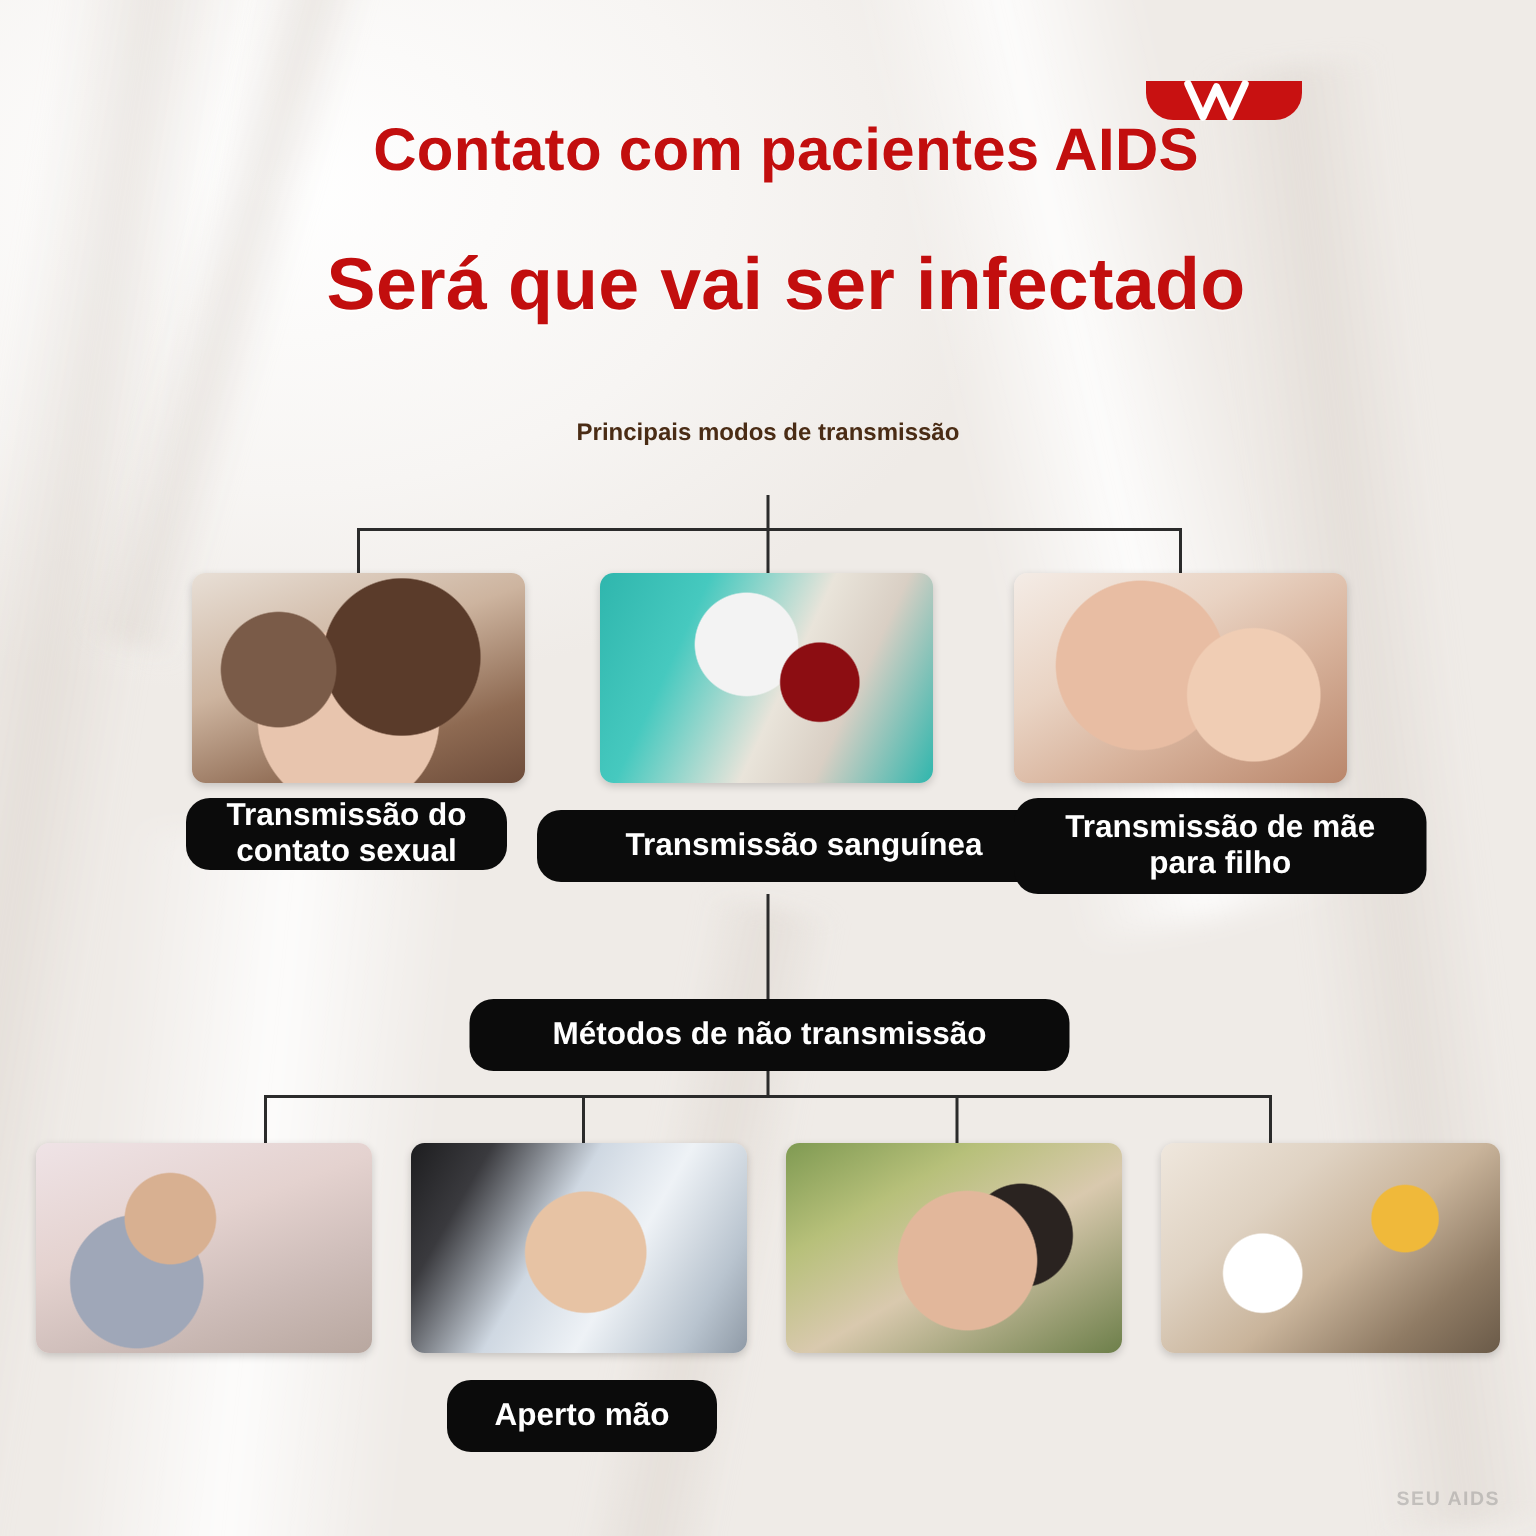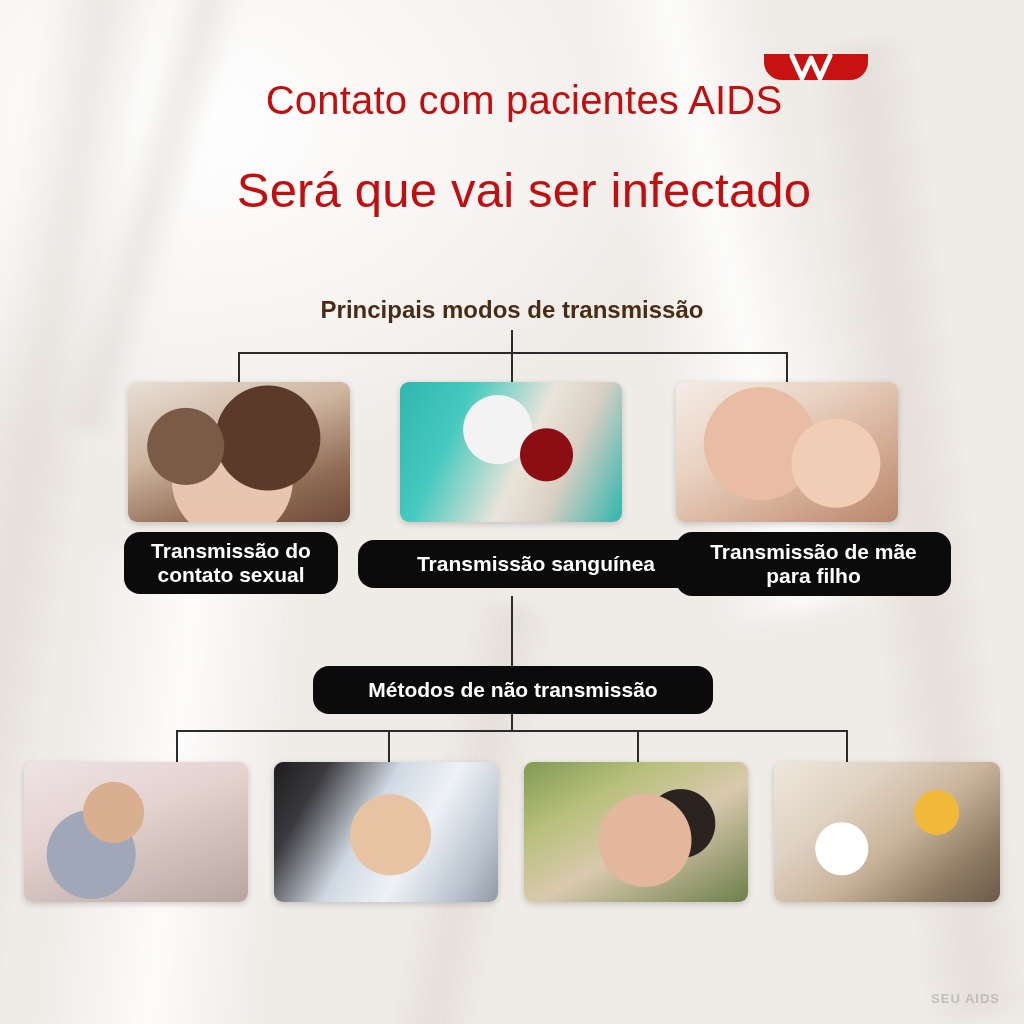--- a/index.html
+++ b/index.html
@@ -37,45 +37,45 @@
   
   .title-block {
     position: absolute;
     top: 78px;
     left: 0;
     width: 1024px;
     text-align: center;
   }
   .title-1, .title-2 {
     color: #c20e0e;
-    font-weight: normal;
+    font-weight: bold;
     letter-spacing: 0.2px;
     line-height: 1.12;
     text-shadow: 0 1px 0 rgba(255,255,255,0.7);
     padding-left: 24px;
   }
   .title-1 { font-size: 40px; }
   .title-2 { font-size: 49px; margin-top: 40px; }
 
   .logo {
     position: absolute;
     top: 44px;
     left: 762px;
     width: 108px;
     height: 44px;
   }
 
   
   .section-head {
     position: absolute;
-    top: 296px;
+    top: 280px;
     left: 0;
     width: 1024px;
     text-align: center;
-    font-size: 24px;
+    font-size: 16px;
     font-weight: bold;
     color: #4a2c15;
   }
 
   
   .ln {
     position: absolute;
     background: #2b2b2b;
   }
   .ln-h { height: 2px; }
@@ -197,21 +197,21 @@
   <div class="photo" style="left:128px; top:382px; width:222px; height:140px;">
     <div class="ph-inner pic-sexual"></div>
   </div>
   <div class="photo" style="left:400px; top:382px; width:222px; height:140px;">
     <div class="ph-inner pic-blood"></div>
   </div>
   <div class="photo" style="left:676px; top:382px; width:222px; height:140px;">
     <div class="ph-inner pic-mother"></div>
   </div>
 
-  <div class="chip" style="left:124px; top:532px; width:214px; height:62px;">Transmissão do contato sexual</div>
+  <div class="chip" style="left:124px; top:532px; width:214px; height:48px;">Transmissão do contato sexual</div>
   <div class="chip" style="left:358px; top:540px; width:356px; height:48px;">Transmissão sanguínea</div>
   <div class="chip" style="left:676px; top:532px; width:275px; height:64px;">Transmissão de mãe para filho</div>
 
   <div class="ln ln-v" style="left:511px; top:596px; height:70px;"></div>
 
   <div class="chip" style="left:313px; top:666px; width:400px; height:48px;">Métodos de não transmissão</div>
 
   <div class="ln ln-v" style="left:511px; top:714px; height:16px;"></div>
   <div class="ln ln-h" style="left:176px; top:730px; width:670px;"></div>
   <div class="ln ln-v" style="left:176px; top:730px; height:32px;"></div>
@@ -225,15 +225,16 @@
   <div class="photo" style="left:274px; top:762px; width:224px; height:140px;">
     <div class="ph-inner pic-handshake"></div>
   </div>
   <div class="photo" style="left:524px; top:762px; width:224px; height:140px;">
     <div class="ph-inner pic-kiss"></div>
   </div>
   <div class="photo" style="left:774px; top:762px; width:226px; height:140px;">
     <div class="ph-inner pic-dishes"></div>
   </div>
 
+  <div class="chip" style="left:298px; top:920px; width:180px; height:48px;">Aperto mão</div>
 
   <div class="watermark">SEU AIDS</div>
 </div>
 
 </body></html>

